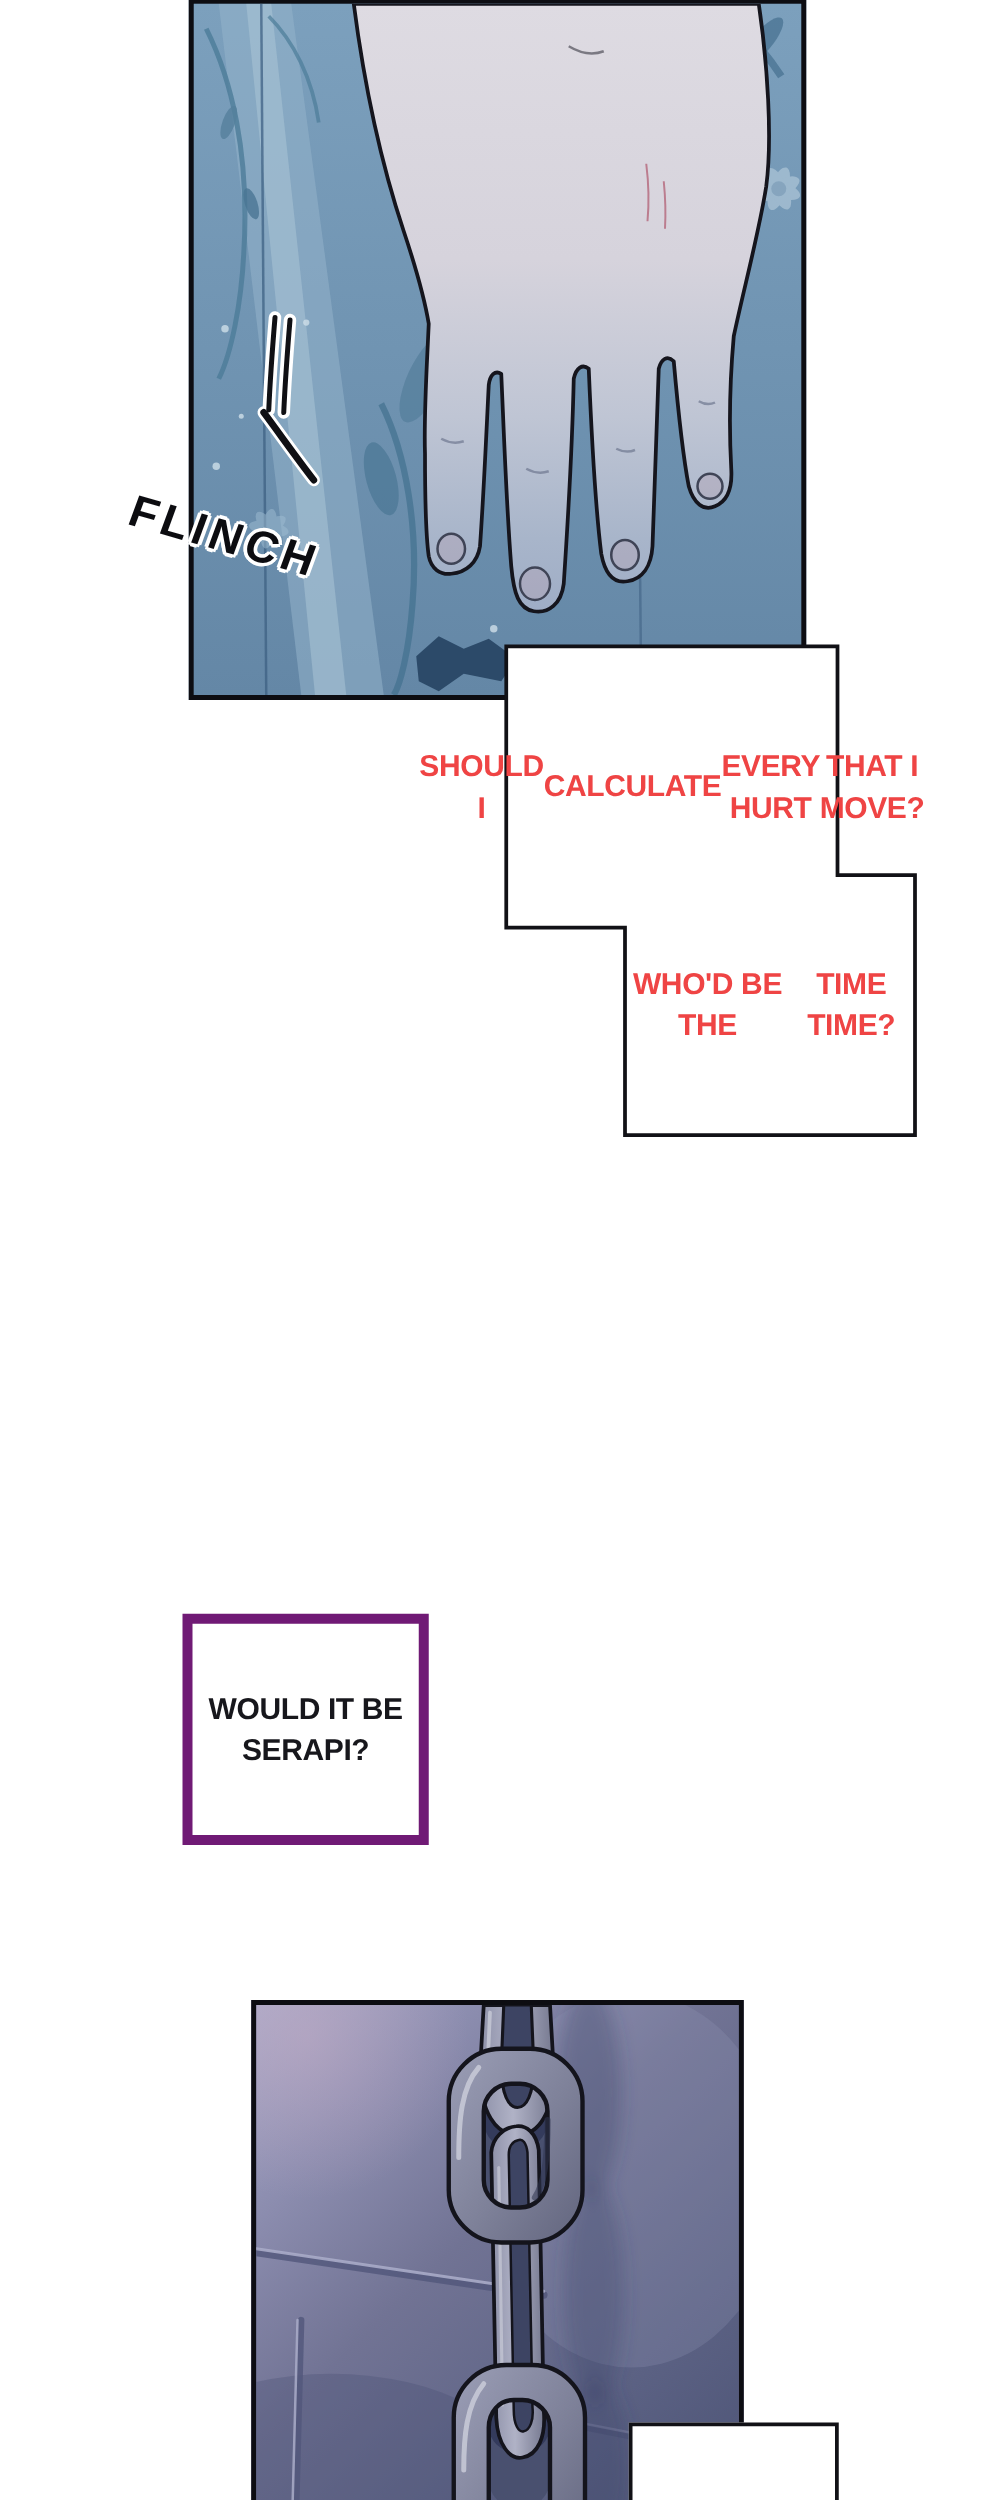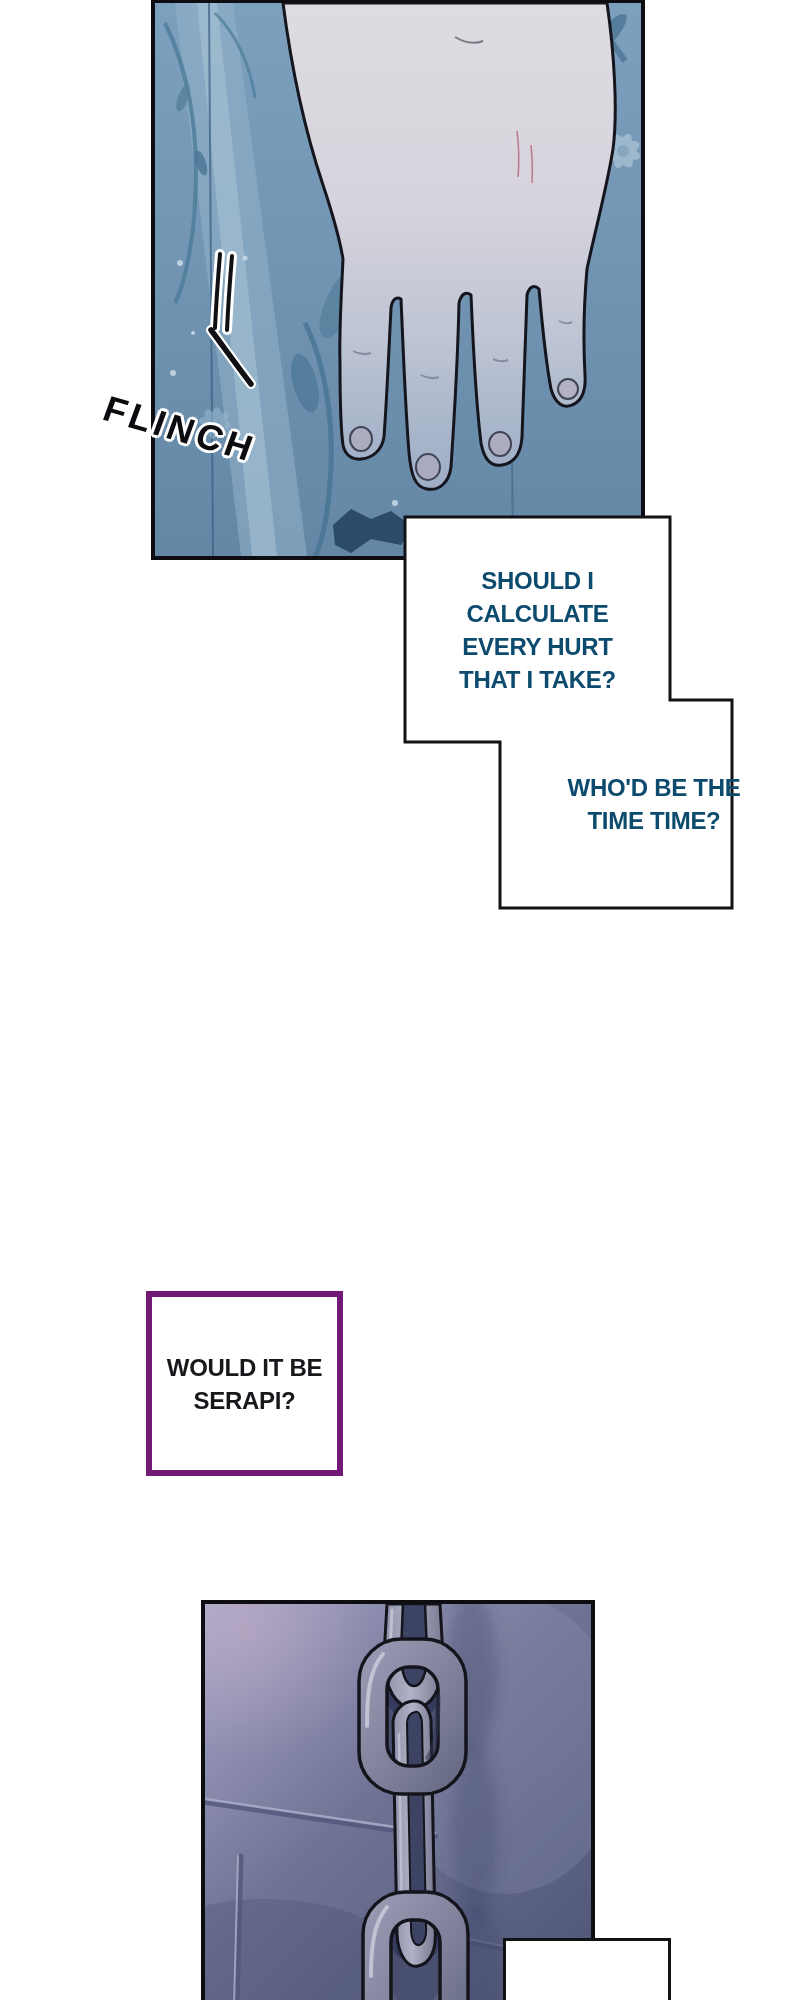--- a/index.html
+++ b/index.html
@@ -26,29 +26,29 @@
     transform:rotate(16deg) skewX(-4deg);
     transform-origin:left top;
     text-shadow:
       -2px -2px 0 #fff, 2px -2px 0 #fff, -2px 2px 0 #fff, 2px 2px 0 #fff,
       0 -3px 0 #fff, 0 3px 0 #fff, -3px 0 0 #fff, 3px 0 0 #fff;
   }
   #flinch-mark{position:absolute;left:203px;top:246px;z-index:2;}
   #bubble-union{position:absolute;left:400px;top:512px;z-index:3;}
   .bubble-text{
     position:absolute;z-index:4;
-    display:flex;flex-direction:column;justify-content:center;align-items:center;
+    display:flex;justify-content:center;align-items:center;
     font-weight:700;font-size:24px;line-height:33px;letter-spacing:-0.3px;
-    color:#0c4a6e;text-align:center;
+    color:#ef4444;text-align:center;
   }
   #bubble1-text{left:405px;top:521px;width:265px;height:217px;}
-  #bubble2-text{left:501px;top:703px;width:230px;height:202px;margin-left:38px;}
+  #bubble2-text{left:501px;top:703px;width:230px;height:202px;}
   #bubble3{
     position:absolute;left:146px;top:1291px;width:197px;height:185px;
-    border:6px solid #701a75;box-sizing:border-box;background:#ffffff;z-index:3;
+    border:8px solid #701a75;box-sizing:border-box;background:#ffffff;z-index:3;
     display:flex;flex-direction:column;justify-content:center;align-items:center;
     font-weight:700;font-size:24px;line-height:33px;letter-spacing:-0.3px;
     color:#17171c;text-align:center;
   }
   #bottom-box{
     position:absolute;left:503px;top:1938px;width:168px;height:74px;
     border:3px solid #111116;box-sizing:border-box;background:#ffffff;z-index:3;
   }
 </style>
 </head>
@@ -198,21 +198,21 @@
   <div id="sfx-flinch">FLINCH</div>
 
   <svg id="bubble-union" width="340" height="404" viewBox="0 0 340 404">
     <polygon points="5,5 270,5 270,188 332,188 332,396 100,396 100,230 5,230" fill="#ffffff" stroke="#111116" stroke-width="3" stroke-linejoin="miter"></polygon>
   </svg>
 
   <div id="bubble1-text" class="bubble-text">
     <div>SHOULD I</div>
     <div>CALCULATE</div>
     <div>EVERY HURT</div>
-    <div>THAT I TAKE?</div>
+    <div>THAT I MOVE?</div>
   </div>
 
   <div id="bubble2-text" class="bubble-text">
     <div>WHO'D BE THE</div>
     <div>TIME TIME?</div>
   </div>
 
   <div id="bubble3">
     <div>WOULD IT BE</div>
     <div>SERAPI?</div>

